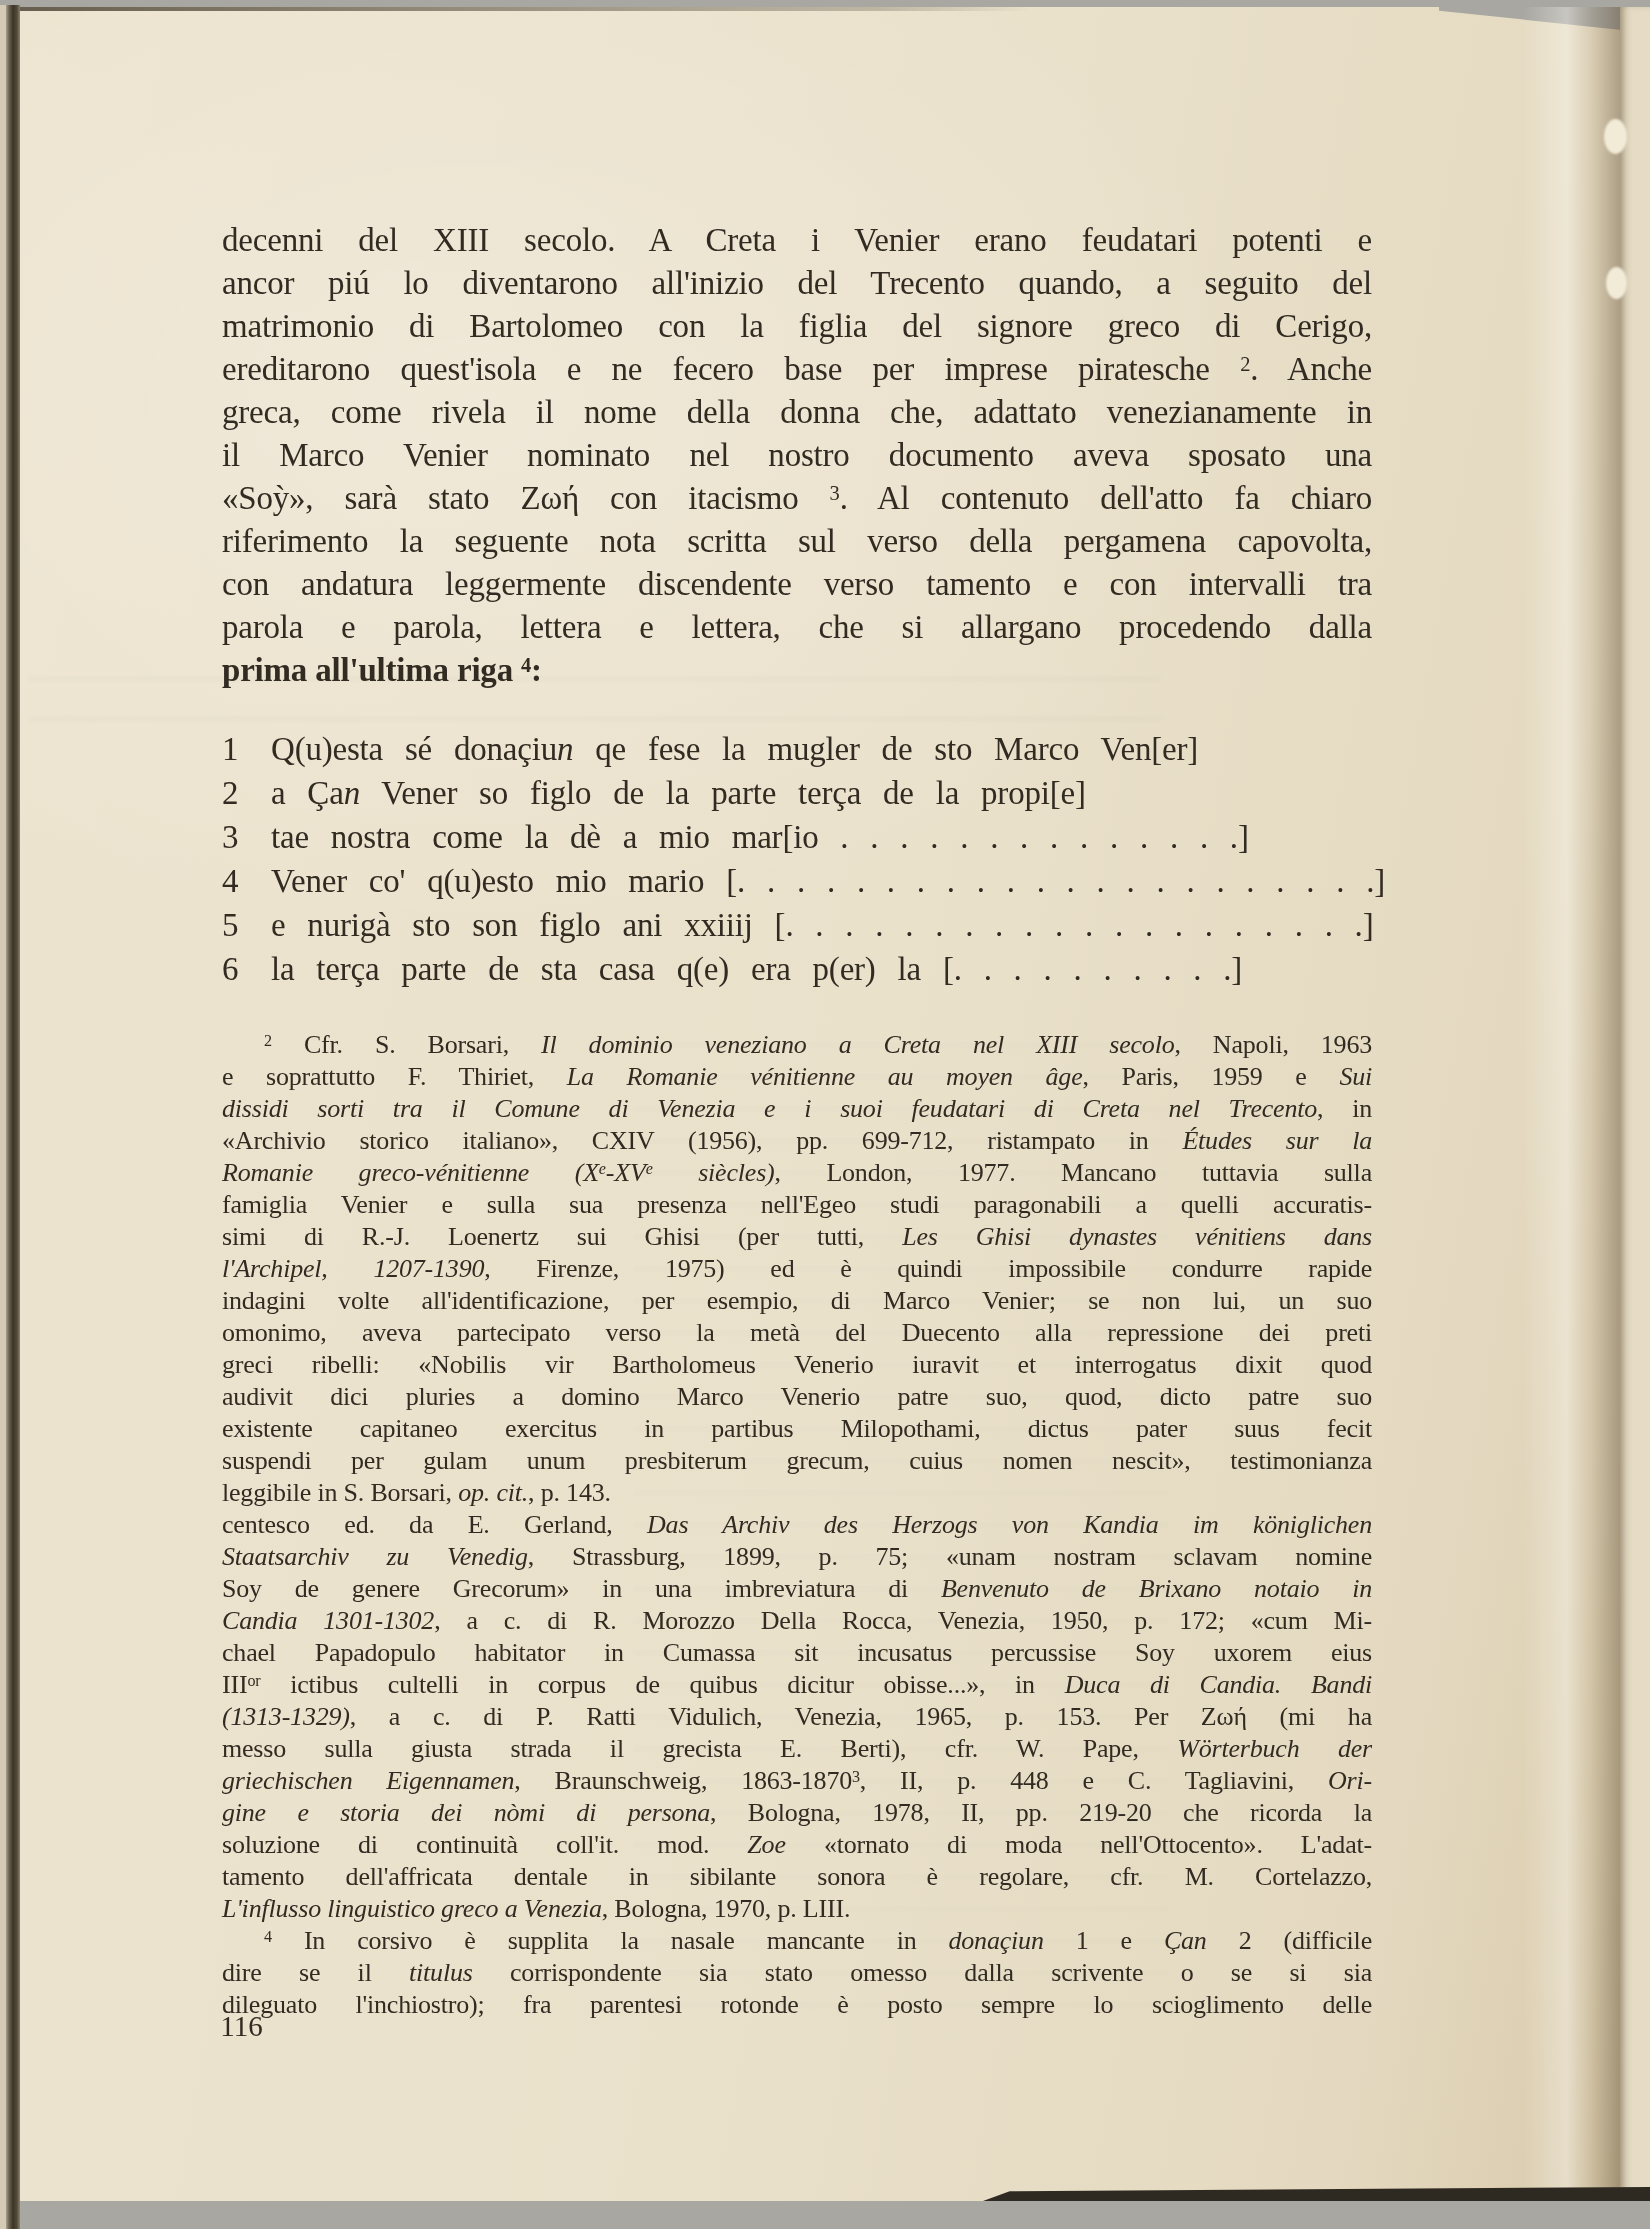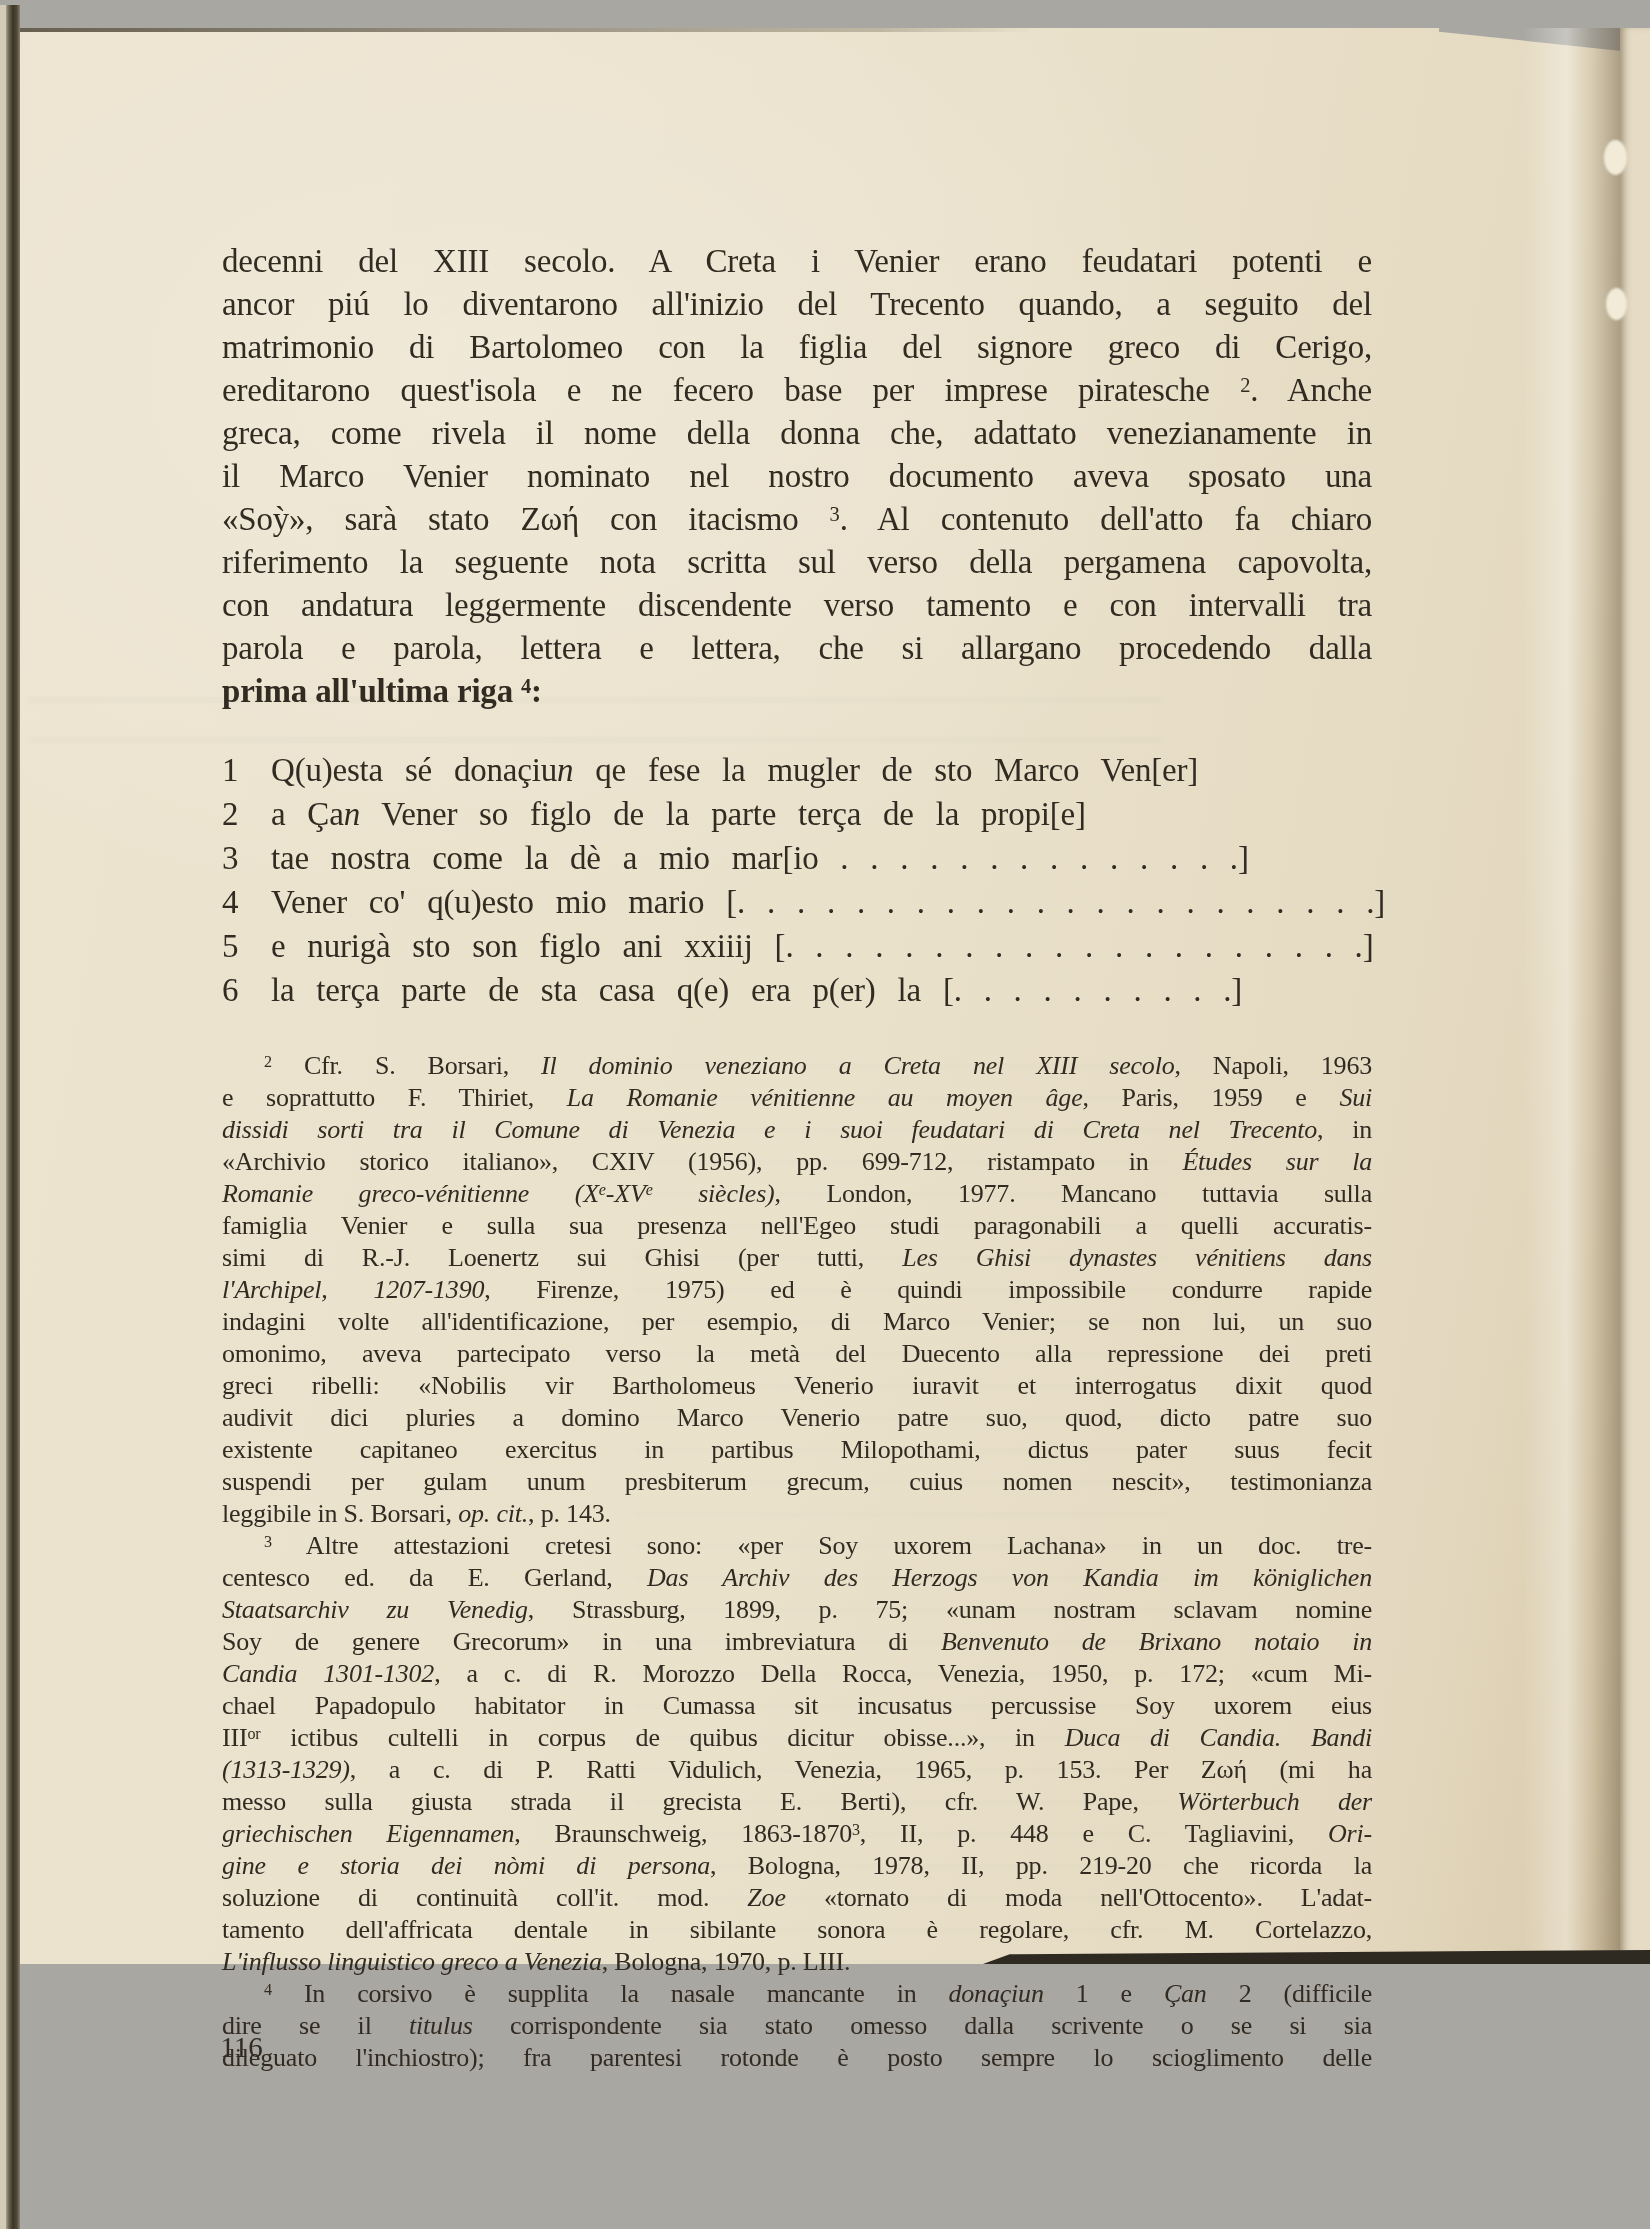--- a/index.html
+++ b/index.html
@@ -9,25 +9,24 @@
   body{width:1650px;height:2230px;background:var(--scanner-bg);
        font-family:"Liberation Serif","DejaVu Serif",serif;}
   .scan{position:relative;width:1650px;height:2230px;overflow:hidden;background:var(--scanner-bg);}
 
   
   .under-edge{position:absolute;left:0;top:5.3px;width:6.1px;height:2224px;background:#d4cbb7;}
   .dark-edge{position:absolute;left:6.1px;top:5.3px;width:14px;height:2224px;
     background:linear-gradient(90deg,#a99f8d 0%,#6b6250 22%,#3b3527 50%,#524a38 78%,#8a8170 100%);}
 
   
-  .page{position:absolute;left:20px;top:7px;width:1630px;height:1936px;
+  .page{position:absolute;left:20px;top:7px;width:1630px;height:2194px;
     background:
       radial-gradient(1141px 790px at 28% 18%, rgba(255,255,255,0.22), rgba(255,255,255,0) 70%),
       linear-gradient(100deg,#ede4d0 0%,var(--paper) 52%,#e4d9c0 84%,#dbcdb0 95%,#d2c2a2 100%);
-    margin-top: 21px;
   }
   .page-topline{position:absolute;left:0;top:0;width:62%;height:3.5px;
     background:linear-gradient(90deg,rgba(58,50,35,0.75),rgba(58,50,35,0.25) 85%,rgba(58,50,35,0));}
   .corner-wedge{position:absolute;top:0;right:0;width:211px;height:26px;background:var(--scanner-bg);
     clip-path:polygon(0 0,100% 0,100% 100%,0 14%);}
 
   
   .gutter-shadow{position:absolute;right:30px;top:0;width:97px;height:100%;
     background:linear-gradient(90deg,rgba(120,100,60,0) 0%,rgba(255,255,250,0.35) 45%,rgba(120,100,60,0.10) 70%,rgba(80,62,36,0.38) 100%);}
   .next-page-sliver{position:absolute;right:0;top:0;width:30px;height:100%;background:#e6dcc5;
@@ -132,21 +131,20 @@
           <div class="fnline">famiglia Venier e sulla sua presenza nell'Egeo studi paragonabili a quelli accuratis-</div>
           <div class="fnline">simi di R.-J. Loenertz sui Ghisi (per tutti, <em>Les Ghisi dynastes vénitiens dans</em></div>
           <div class="fnline"><em>l'Archipel, 1207-1390</em>, Firenze, 1975) ed è quindi impossibile condurre rapide</div>
           <div class="fnline">indagini volte all'identificazione, per esempio, di Marco Venier; se non lui, un suo</div>
           <div class="fnline">omonimo, aveva partecipato verso la metà del Duecento alla repressione dei preti</div>
           <div class="fnline">greci ribelli: «Nobilis vir Bartholomeus Venerio iuravit et interrogatus dixit quod</div>
           <div class="fnline">audivit dici pluries a domino Marco Venerio patre suo, quod, dicto patre suo</div>
           <div class="fnline">existente capitaneo exercitus in partibus Milopothami, dictus pater suus fecit</div>
           <div class="fnline">suspendi per gulam unum presbiterum grecum, cuius nomen nescit», testimonianza</div>
           <div class="fnline fnlast">leggibile in S. Borsari, <em>op. cit.</em>, p. 143.</div>
-          <div class="fnline fnfirst"><sup>3</sup> Altre attestazioni cretesi sono: «per Soy uxorem Lachana» in un doc. tre-</div>
           <div class="fnline">centesco ed. da E. Gerland, <em>Das Archiv des Herzogs von Kandia im königlichen</em></div>
           <div class="fnline"><em>Staatsarchiv zu Venedig</em>, Strassburg, 1899, p. 75; «unam nostram sclavam nomine</div>
           <div class="fnline">Soy de genere Grecorum» in una imbreviatura di <em>Benvenuto de Brixano notaio in</em></div>
           <div class="fnline"><em>Candia 1301-1302</em>, a c. di R. Morozzo Della Rocca, Venezia, 1950, p. 172; «cum Mi-</div>
           <div class="fnline">chael Papadopulo habitator in Cumassa sit incusatus percussise Soy uxorem eius</div>
           <div class="fnline">III<sup>or</sup> ictibus cultelli in corpus de quibus dicitur obisse...», in <em>Duca di Candia. Bandi</em></div>
           <div class="fnline"><em>(1313-1329)</em>, a c. di P. Ratti Vidulich, Venezia, 1965, p. 153. Per Ζωή (mi ha</div>
           <div class="fnline">messo sulla giusta strada il grecista E. Berti), cfr. W. Pape, <em>Wörterbuch der</em></div>
           <div class="fnline"><em>griechischen Eigennamen</em>, Braunschweig, 1863-1870<sup>3</sup>, II, p. 448 e C. Tagliavini, <em>Ori-</em></div>
           <div class="fnline"><em>gine e storia dei nòmi di persona</em>, Bologna, 1978, II, pp. 219-20 che ricorda la</div>

